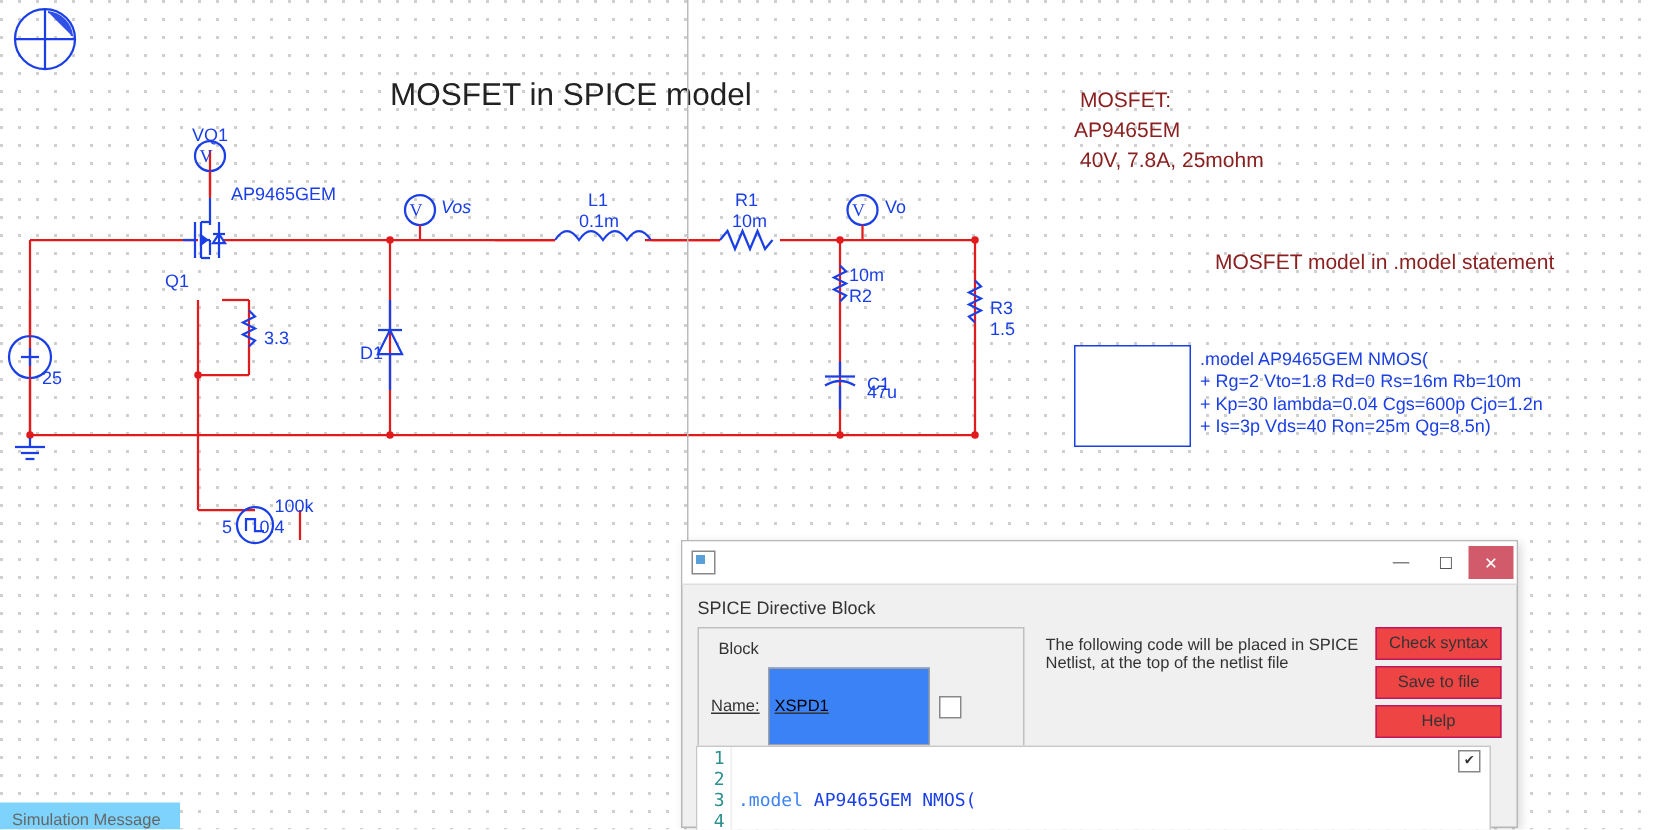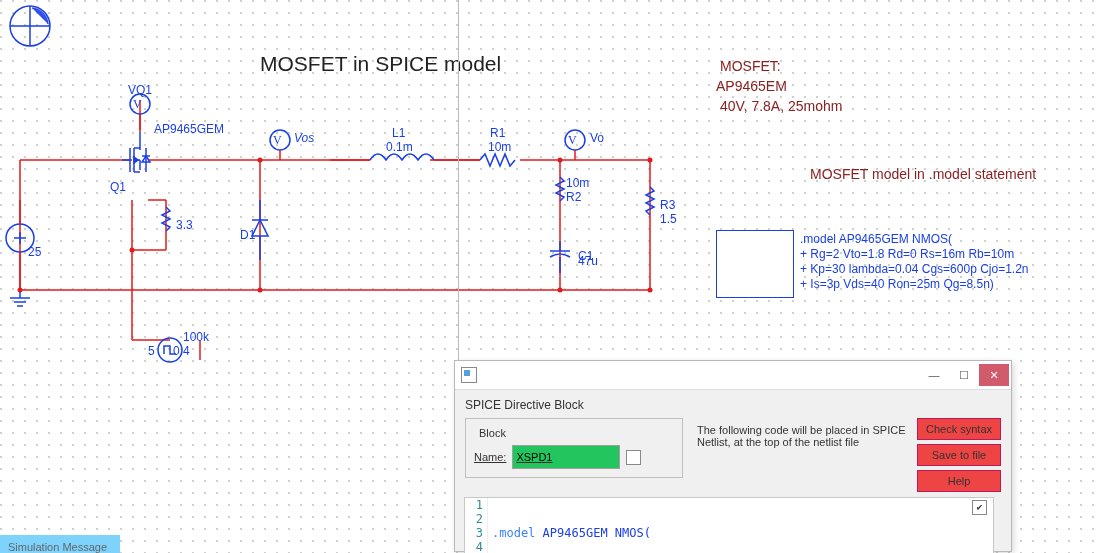--- a/index.html
+++ b/index.html
@@ -100,23 +100,23 @@
     padding: 8px;
     width: 200px;
     text-decoration: underline;
   }
   .fieldset .legend { font-size: 11px; margin: -14px 0 6px 2px; background:#f0f0f0; display:inline-block; padding:0 3px;}
   .fld-row { display: flex; align-items: center; gap: 6px; }
   .fld-row input[type=text]{
     width: 100px;
     height: 16px;
     font-size:11px;
-    padding: 3px 3px;
+    padding: 17px 3px;
     border: 1px solid #a0a0a0;
-    background:#22c55e;
+    background:#3b82f6;
   }
   .chk { width:13px; height:13px; border:1px solid #888; background:#fff; display:inline-block;}
   .info { font-size: 11px; margin-left: 14px; margin-top: 6px; max-width: 220px; }
   .btncol { display:flex; flex-direction:column; gap:4px; margin-left:auto; }
   .btn {
     width: 82px;
     height: 20px;
     border: 1px solid #be185d;
     background: #ef4444;
     font-size: 11px;

